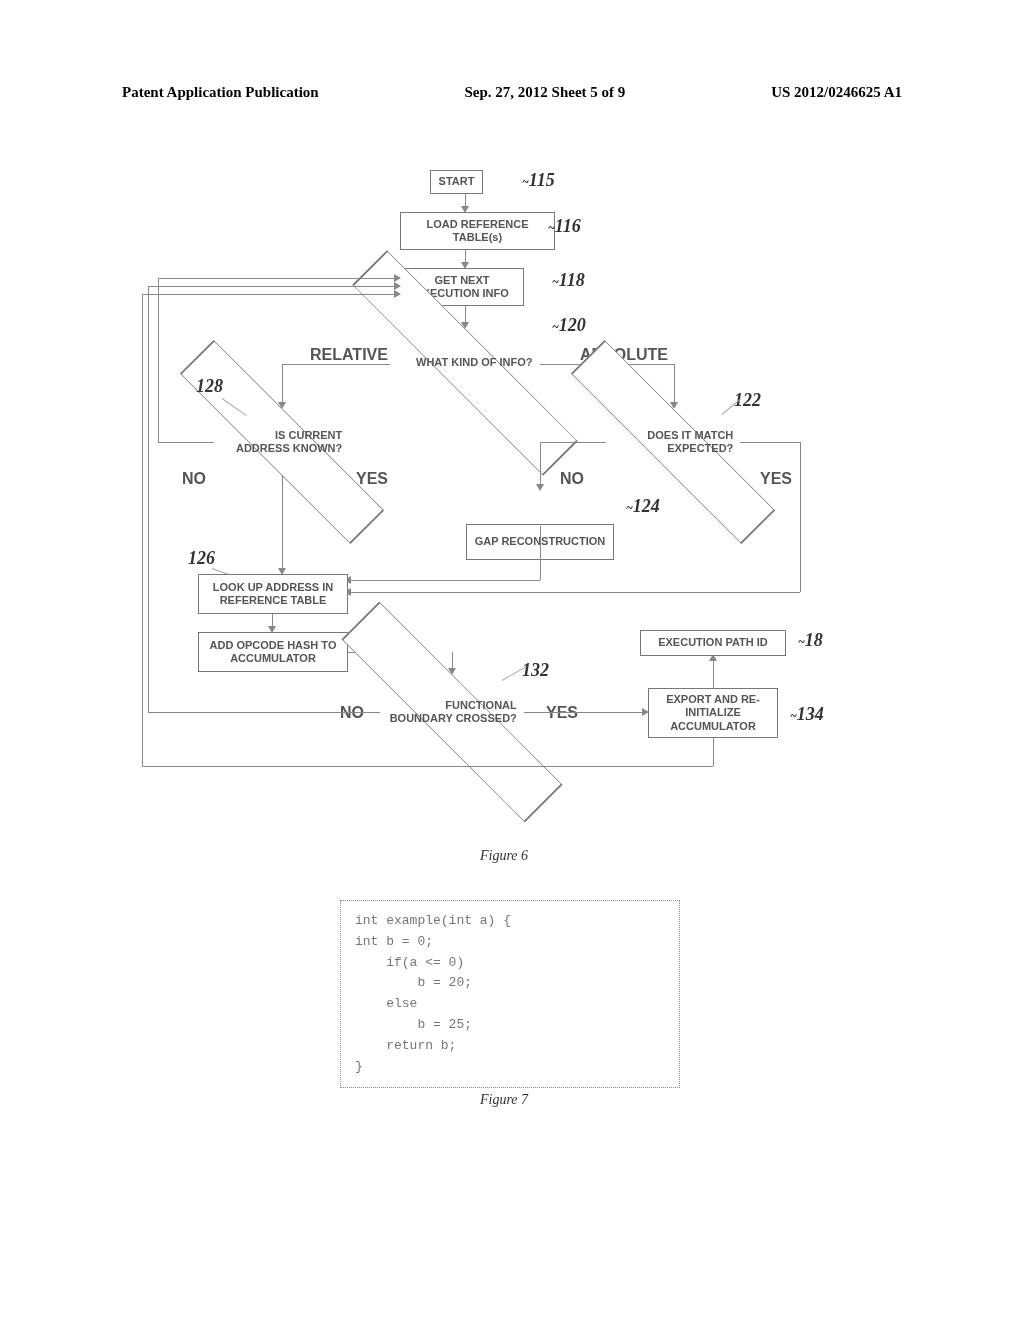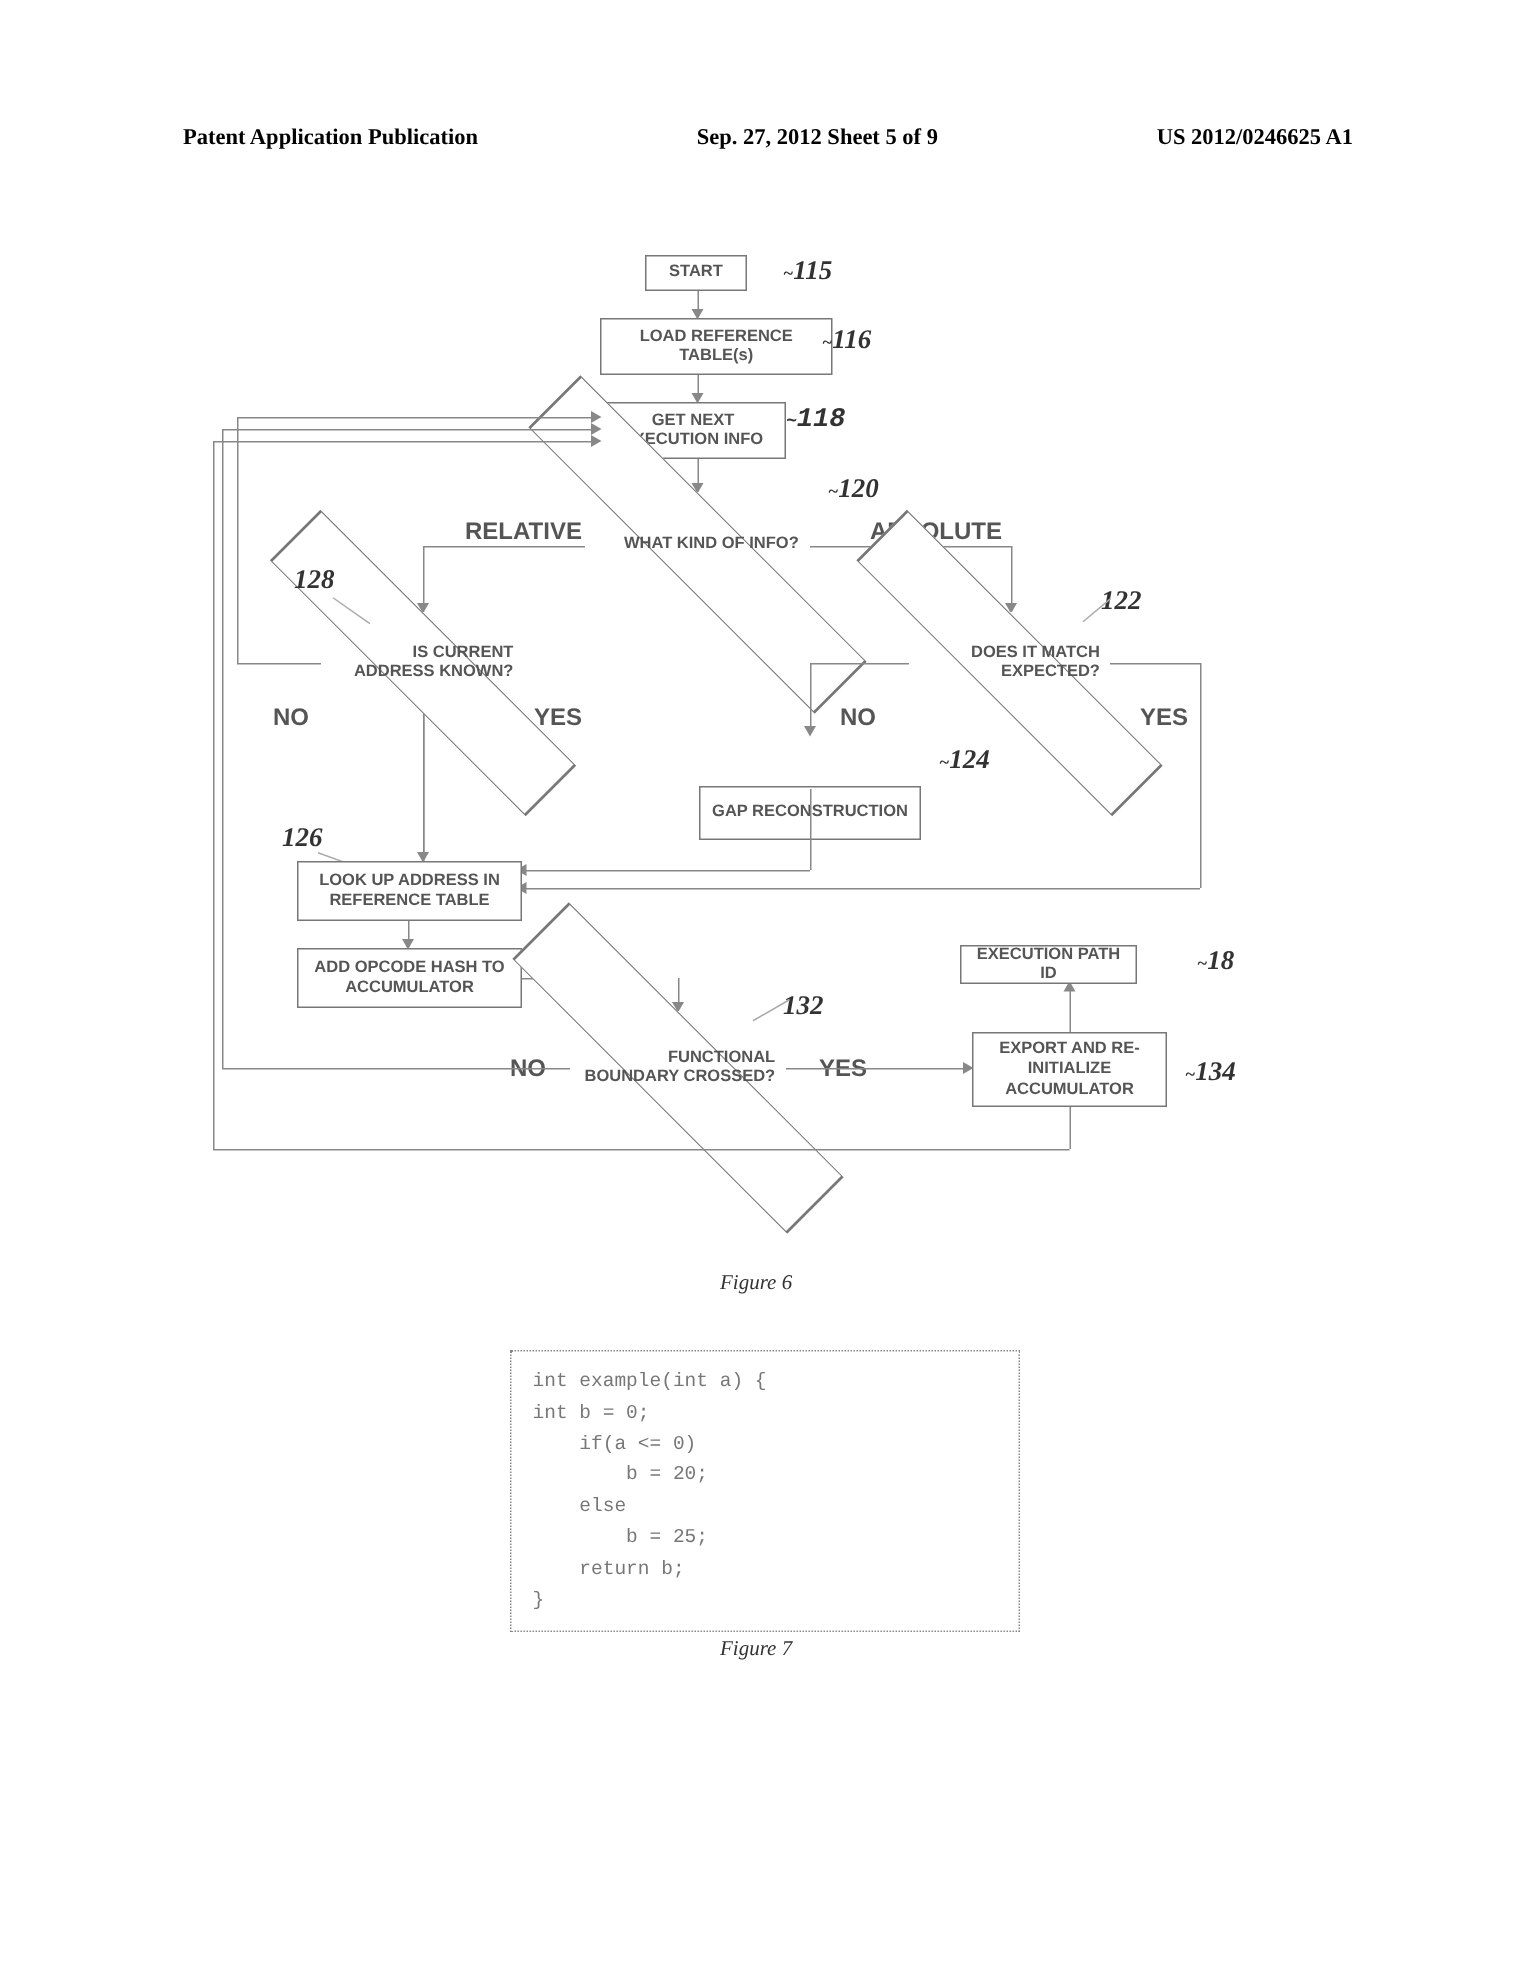--- a/index.html
+++ b/index.html
@@ -151,21 +151,21 @@
 <body>
 
 <div class="header">
   <span class="header-left">Patent Application Publication</span>
   <span class="header-center">Sep. 27, 2012  Sheet 5 of 9</span>
   <span class="header-right">US 2012/0246625 A1</span>
 </div>
 
 <div class="flowchart">
 
-  <div class="box" style="left:290px; top:0px; width:68px; height:24px;">
+  <div class="box" style="left:290px; top:0px; width:53px; height:24px;">
     <span>START</span>
   </div>
   <div class="ref-num" style="left:382px; top:0px;">
     <span style="font-size:12px;">~</span><span>115</span>
   </div>
 
   <div class="arrow-line arrow-v" style="left:325px; top:24px; height:14px;"></div>
   <div class="arrowhead down" style="left:321px; top:36px;"></div>
 
   <div class="box" style="left:260px; top:42px; width:155px; height:38px;">
@@ -174,21 +174,21 @@
   <div class="ref-num" style="left:408px; top:46px;">
     <span style="font-size:12px;">~</span><span>116</span>
   </div>
 
   <div class="arrow-line arrow-v" style="left:325px; top:80px; height:14px;"></div>
   <div class="arrowhead down" style="left:321px; top:92px;"></div>
 
   <div class="box" style="left:260px; top:98px; width:124px; height:38px;">
     <span>GET NEXT EXECUTION INFO</span>
   </div>
-  <div class="ref-num" style="left:384px; top:100px;font-family:Liberation Mono, monospace;">
+  <div class="ref-num" style="left:412px; top:100px;">
     <span style="font-size:12px;">~</span><span>118</span>
   </div>
 
   <div class="arrow-line arrow-v" style="left:325px; top:136px; height:18px;"></div>
   <div class="arrowhead down" style="left:321px; top:152px;"></div>
 
   <div class="diamond wide-diamond" style="left:250px; top:158px; width:150px; height:70px;">
     <div class="diamond-shape"></div>
     <div class="diamond-text">WHAT KIND OF INFO?</div>
   </div>
@@ -299,21 +299,21 @@
   <div class="box" style="left:508px; top:518px; width:130px; height:50px;">
     <span>EXPORT AND RE-INITIALIZE ACCUMULATOR</span>
   </div>
   <div class="ref-num" style="left:650px; top:534px;">
     <span style="font-size:12px;">~</span><span>134</span>
   </div>
 
   <div class="arrow-line arrow-v" style="left:573px; top:490px; height:28px;"></div>
   <div class="arrowhead up" style="left:569px; top:484px;"></div>
 
-  <div class="box" style="left:500px; top:460px; width:118px; height:26px;">
+  <div class="box" style="left:500px; top:460px; width:146px; height:26px;">
     <span>EXECUTION PATH ID</span>
   </div>
   <div class="ref-num" style="left:658px; top:460px;">
     <span style="font-size:12px;">~</span><span>18</span>
   </div>
 
   <div class="arrow-line arrow-v" style="left:573px; top:568px; height:28px;"></div>
   <div class="arrow-line arrow-h" style="left:2px; top:596px; width:571px;"></div>
   <div class="arrow-line arrow-v" style="left:2px; top:124px; height:472px;"></div>
   <div class="arrow-line arrow-h" style="left:2px; top:124px; width:256px;"></div>

